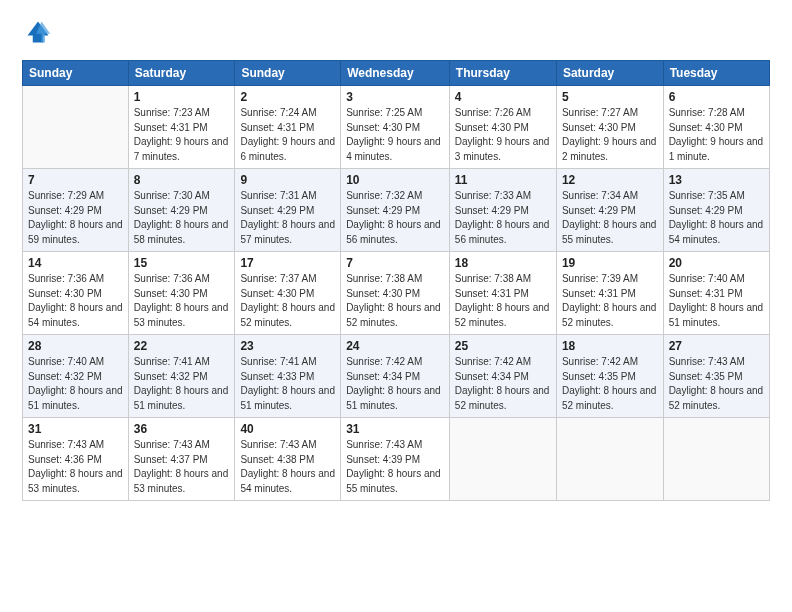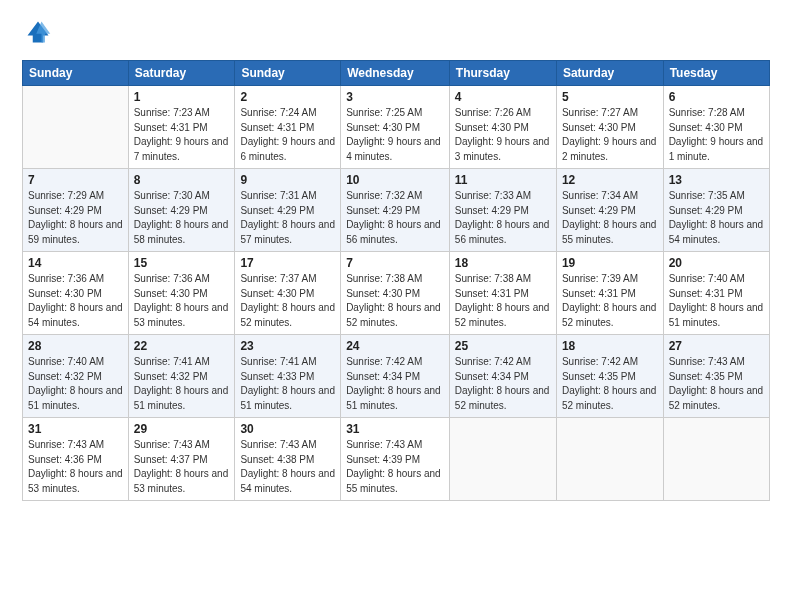--- a/index.html
+++ b/index.html
@@ -247,25 +247,25 @@
             <div class="day-number">27</div>
             <div class="day-info">Sunrise: 7:43 AM<br>Sunset: 4:35 PM<br>Daylight: 8 hours and 52 minutes.</div>
           </td>
         </tr>
         <tr>
           <td>
             <div class="day-number">31</div>
             <div class="day-info">Sunrise: 7:43 AM<br>Sunset: 4:36 PM<br>Daylight: 8 hours and 53 minutes.</div>
           </td>
           <td>
-            <div class="day-number">29</div>
+            <div class="day-number">36</div>
             <div class="day-info">Sunrise: 7:43 AM<br>Sunset: 4:37 PM<br>Daylight: 8 hours and 53 minutes.</div>
           </td>
           <td>
-            <div class="day-number">30</div>
+            <div class="day-number">40</div>
             <div class="day-info">Sunrise: 7:43 AM<br>Sunset: 4:38 PM<br>Daylight: 8 hours and 54 minutes.</div>
           </td>
           <td>
             <div class="day-number">31</div>
             <div class="day-info">Sunrise: 7:43 AM<br>Sunset: 4:39 PM<br>Daylight: 8 hours and 55 minutes.</div>
           </td>
           <td class="empty"></td>
           <td class="empty"></td>
           <td class="empty"></td>
         </tr>

